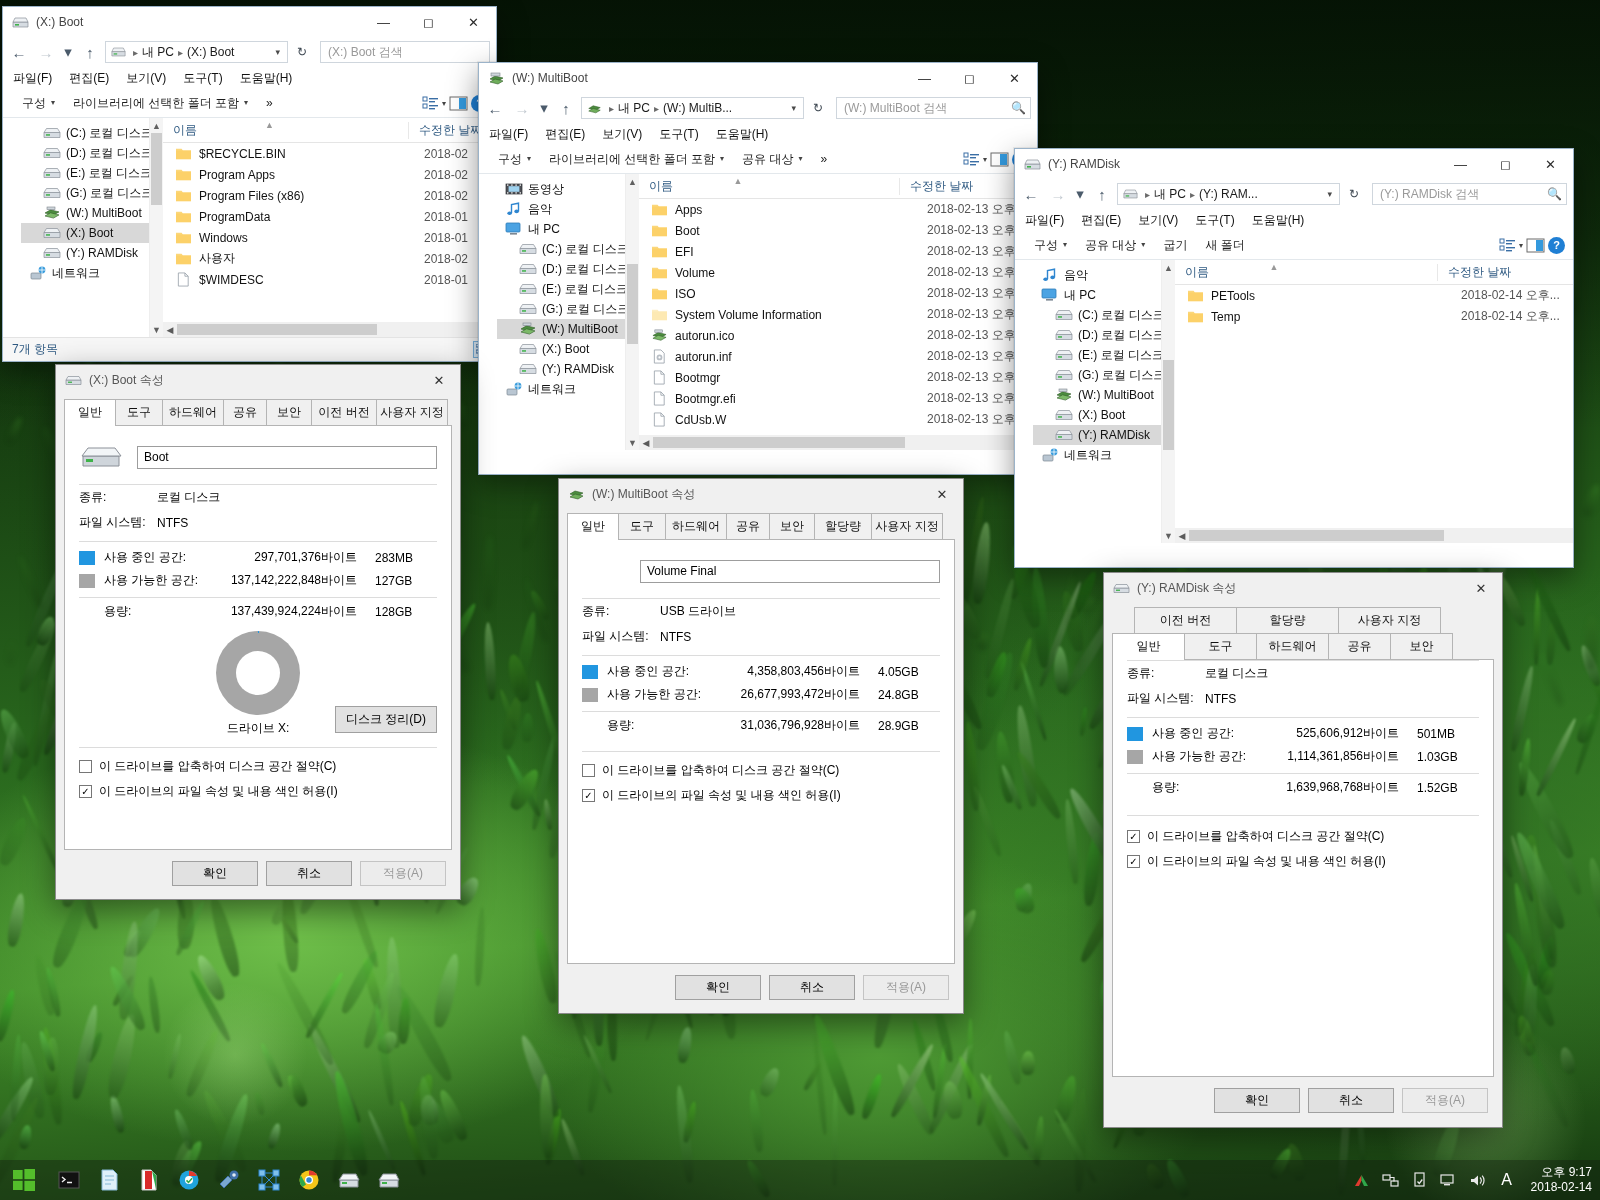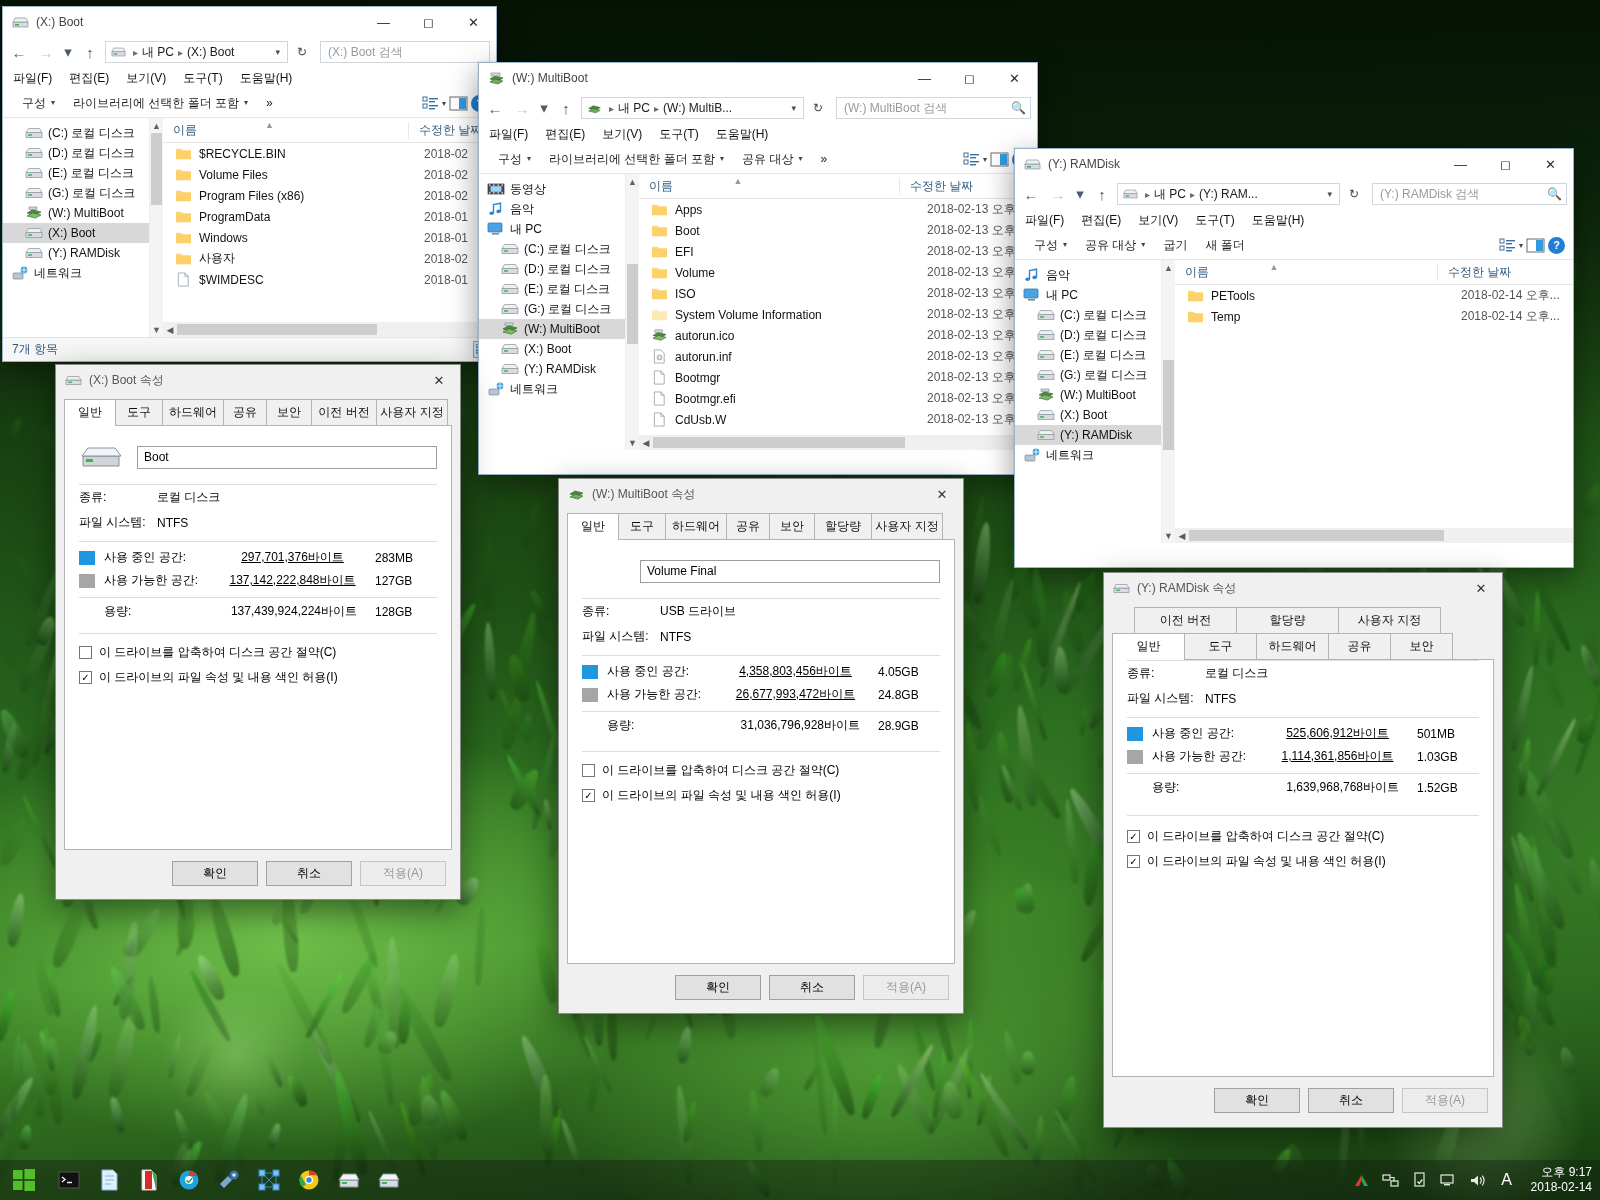--- a/index.html
+++ b/index.html
@@ -90,21 +90,21 @@
   .cmd-right { margin-left:auto; display:flex; align-items:center; gap:3px; padding-right:2px; }
   .viewico { width:17px; height:15px; }
   .panepv { width:19px; height:15px; }
   .helpico {
     width:17px; height:17px; border-radius:50%; background:#1f7fd4; color:#fff;
     font-size:11px; display:flex; align-items:center; justify-content:center; font-weight:bold;
   }
 
   
   .wbody { display:flex; background:#fff; }
-  .navpane { width:0; background:#fff; position:relative; overflow:hidden; flex:none; }
+  .navpane { width:0; background:#fff; position:relative; overflow:hidden; flex:none;padding-left:18px; }
   .navlist { padding-top:5px; }
   .navrow { height:20px; display:flex; align-items:center; padding-left:8px; white-space:nowrap; }
   .navrow.sel { background:#d8d8d8; }
   .navrow .nico { width:18px; height:16px; margin-right:5px; flex:none; }
   .navrow .ntxt { font-size:12px; color:#111; }
   .navrow.ind { padding-left:22px; }
   .navscroll {
     position:absolute; right:0; top:0; width:14px; height:100%;
     background:#f4f4f4; border-left:1px solid #eee;
   }
@@ -172,21 +172,21 @@
   }
   .hr { height:1px; background:#dcdcdc; margin:0 14px; }
   .kvrow { display:flex; align-items:center; padding:4px 14px; font-size:12px; }
   .kvrow .k { width:78px; color:#000; }
   .kvrow .v { color:#000; }
   .usagerow { display:flex; align-items:center; padding:3px 14px; font-size:12px; }
   .sw { width:16px; height:14px; margin-right:9px; flex:none; }
   .sw.used { background:#2196e0; }
   .sw.free { background:#a6a6a6; }
   .ulabel { width:124px; }
-  .ubytes { flex:1; text-align:center; padding-right:18px;text-decoration:underline; }
+  .ubytes { flex:1; text-align:right; padding-right:18px; }
   .ushort { width:62px; text-align:left; }
   .caprow { display:flex; align-items:center; padding:5px 14px; font-size:12px; }
   .caprow .k { width:90px; padding-left:25px; }
   .caprow .b { flex:1; text-align:right; padding-right:18px; }
   .caprow .s { width:62px; }
   .donutwrap { display:flex; flex-direction:column; align-items:center; padding:6px 0 2px; position:relative; }
   .donut { width:84px; height:84px; border-radius:50%; position:relative; }
   .donut::after {
     content:""; position:absolute; left:50%; top:50%; transform:translate(-50%,-50%);
     width:44px; height:44px; border-radius:50%; background:#fff;
@@ -947,21 +947,21 @@
               <path d="M1 4.8h16V14H1z" fill="#fcd169"></path>
             </svg>
             <span class="fname">$RECYCLE.BIN</span>
             <span class="fdate" style="width: 72px; text-align: left; flex: 0 0 auto; margin-left: auto;">2018-02</span>
           </div>
           <div class="frow">
             <svg viewBox="0 0 18 16" class="fico">
               <path d="M1 3h6l1.4 1.8H17V14H1z" fill="#fbd77b"></path>
               <path d="M1 4.8h16V14H1z" fill="#fcd169"></path>
             </svg>
-            <span class="fname">Volume Files</span>
+            <span class="fname">Program Apps</span>
             <span class="fdate" style="width: 72px; text-align: left; flex: 0 0 auto; margin-left: auto;">2018-02</span>
           </div>
           <div class="frow">
             <svg viewBox="0 0 18 16" class="fico">
               <path d="M1 3h6l1.4 1.8H17V14H1z" fill="#fbd77b"></path>
               <path d="M1 4.8h16V14H1z" fill="#fcd169"></path>
             </svg>
             <span class="fname">Program Files (x86)</span>
             <span class="fdate" style="width: 72px; text-align: left; flex: 0 0 auto; margin-left: auto;">2018-02</span>
           </div>
@@ -1545,20 +1545,25 @@
       <span class="ulabel">사용 가능한 공간:</span>
       <span class="ubytes">137,142,222,848바이트</span>
       <span class="ushort">127GB</span>
     </div>
     <div class="hr" style="margin-top:5px;"></div>
     <div class="caprow">
       <span class="k">용량:</span>
       <span class="b">137,439,924,224바이트</span>
       <span class="s">128GB</span>
     </div>
+    <div class="donutwrap">
+      <div class="donut" id="donut-boot" style="background: conic-gradient(rgb(33, 150, 224) 0deg, rgb(33, 150, 224) 0.72deg, rgb(166, 166, 166) 0.72deg, rgb(166, 166, 166) 360deg);"></div>
+      <div class="drvlabel">드라이브 X:</div>
+      <div class="cleanbtn">디스크 정리(D)</div>
+    </div>
     <div class="hr" style="margin-top:8px;"></div>
     <div class="chkrow" style="margin-top:6px;">
       <span class="cbx" id="cb-boot-c"></span>
       <span>이 드라이브를 압축하여 디스크 공간 절약(C)</span>
     </div>
     <div class="chkrow">
       <span class="cbx" id="cb-boot-i">✓</span>
       <span>이 드라이브의 파일 속성 및 내용 색인 허용(I)</span>
     </div>
   </div>

